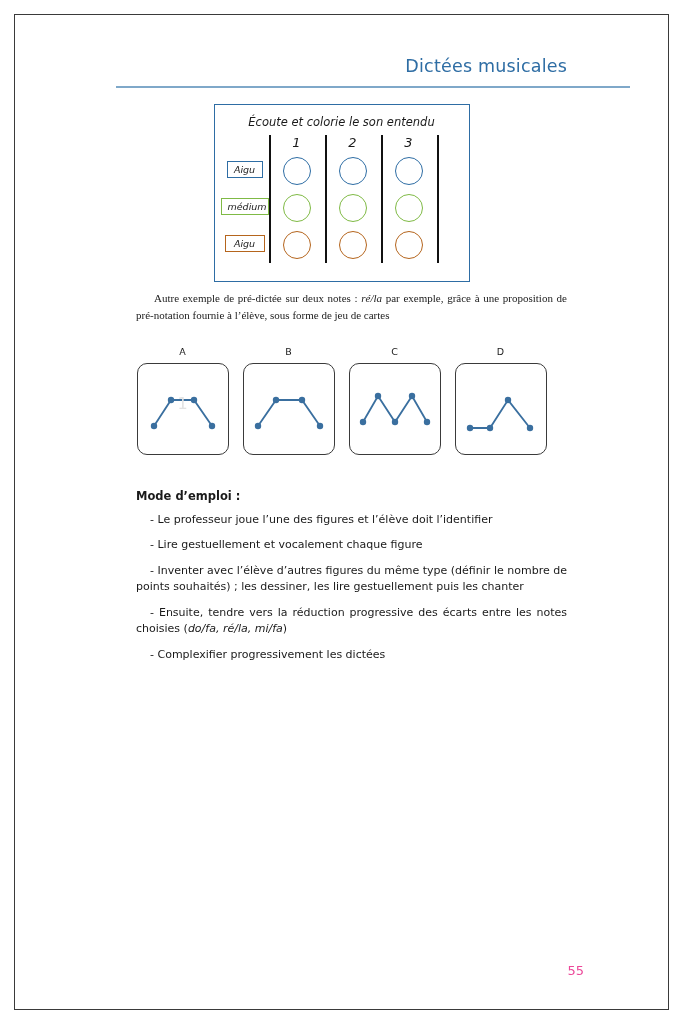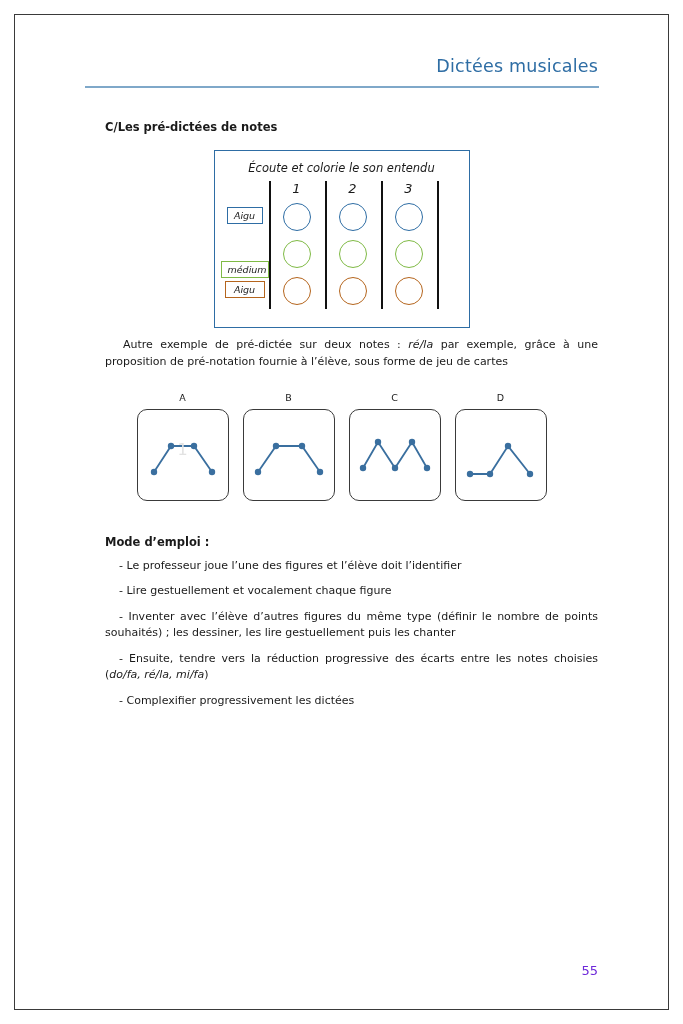--- a/index.html
+++ b/index.html
@@ -31,21 +31,21 @@
     box-sizing: border-box;
     pointer-events: none;
   }
   .content {
     position: absolute;
     left: 0;
     top: 0;
     width: 683px;
     height: 1024px;
     box-sizing: border-box;
-    padding: 0 85px;
+    padding: 0 116px;
     border-radius: 22px;
   }
   .header {
     padding-top: 56px;
     text-align: right;
   }
   .header-title {
     font-size: 17.5px;
     color: #2e6da4;
     letter-spacing: 0.2px;
@@ -67,20 +67,21 @@
   .para {
     font-size: 11px;
     line-height: 1.55;
     color: #1a1a1a;
     margin-top: 8px;
     padding-left: 20px;
     text-align: justify;
   }
   .para.indented {
     text-indent: 18px;
+    font-family: Liberation Serif, serif;
   }
   
   .fig1-wrap {
     margin-top: 16px;
     display: flex;
     justify-content: center;
     font-style: italic;
   }
   .fig1 {
     border: 1px solid #2e6da4;
@@ -187,58 +188,57 @@
   .bullet {
     font-size: 11px;
     line-height: 1.5;
     margin-top: 9px;
     padding-left: 20px;
     text-indent: 14px;
     text-align: justify;
   }
   .page-number {
     position: absolute;
-    right: 85px;
+    right: 99px;
     bottom: 46px;
     font-size: 13px;
-    color: #6d28d9;
+    color: #ec4899;
   }
   em { font-style: italic; }
 </style>
 </head>
 <body>
 
 <div class="page">
   <div class="page-border"></div>
 
   <div class="content">
 
     <div class="header">
       <div class="header-title">Dictées musicales</div>
       <div class="header-rule"></div>
     </div>
 
-    <div class="section-title">C/Les pré-dictées de notes</div>
 
     <div class="fig1-wrap">
       <div class="fig1">
         <div class="fig1-title">Écoute et colorie le son entendu</div>
         <div class="fig1-grid">
 
           <div class="col-num" style="left:72px;">1</div>
           <div class="col-num" style="left:128px;">2</div>
           <div class="col-num" style="left:184px;">3</div>
 
           <div class="bar" style="left:54px;"></div>
           <div class="bar" style="left:110px;"></div>
           <div class="bar" style="left:166px;"></div>
           <div class="bar" style="left:222px;"></div>
 
           <div class="row-label aigu" style="left:12px; top:26px; width:36px;">Aigu</div>
-          <div class="row-label medium" style="left:6px; top:80px; width:48px;">médium</div>
+          <div class="row-label medium" style="left:6px; top:63px; width:48px;">médium</div>
           <div class="row-label grave" style="left:10px; top:100px; width:40px;">Aigu</div>
 
           <div class="circ blue" style="left:68px;  top:22px;"></div>
           <div class="circ blue" style="left:124px; top:22px;"></div>
           <div class="circ blue" style="left:180px; top:22px;"></div>
 
           <div class="circ green" style="left:68px;  top:59px;"></div>
           <div class="circ green" style="left:124px; top:59px;"></div>
           <div class="circ green" style="left:180px; top:59px;"></div>
 

